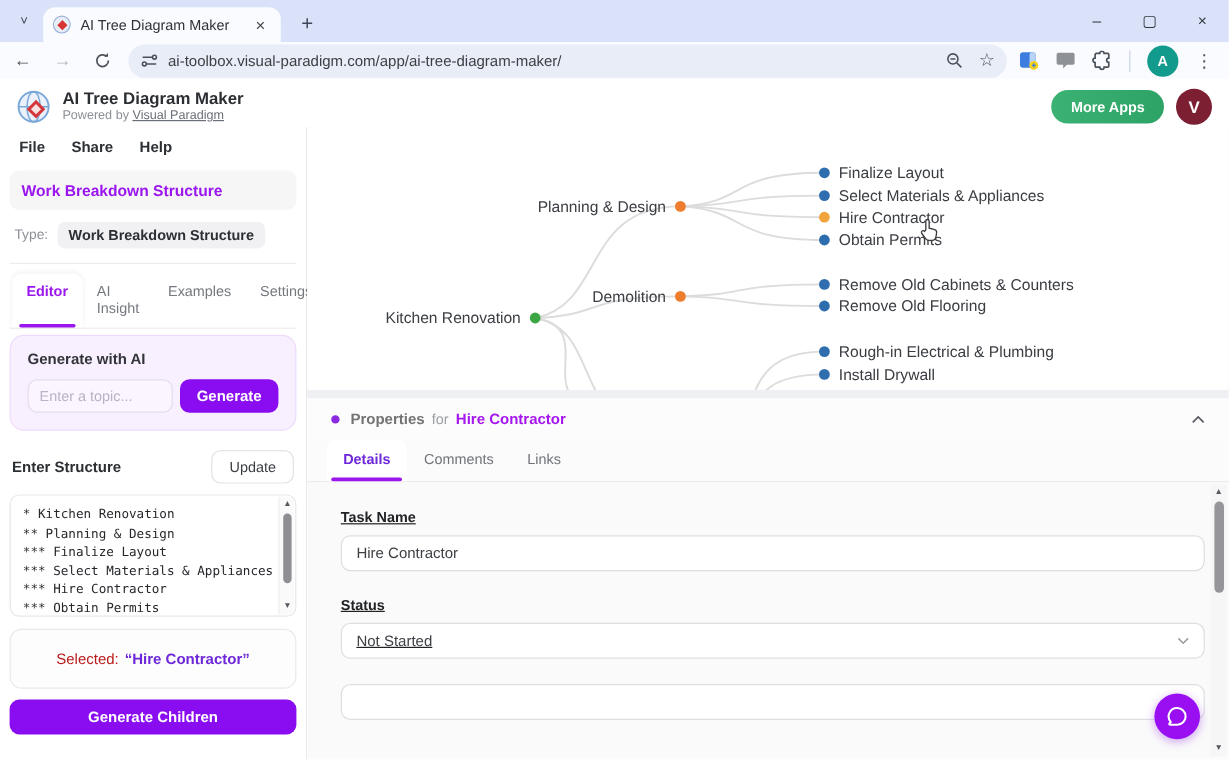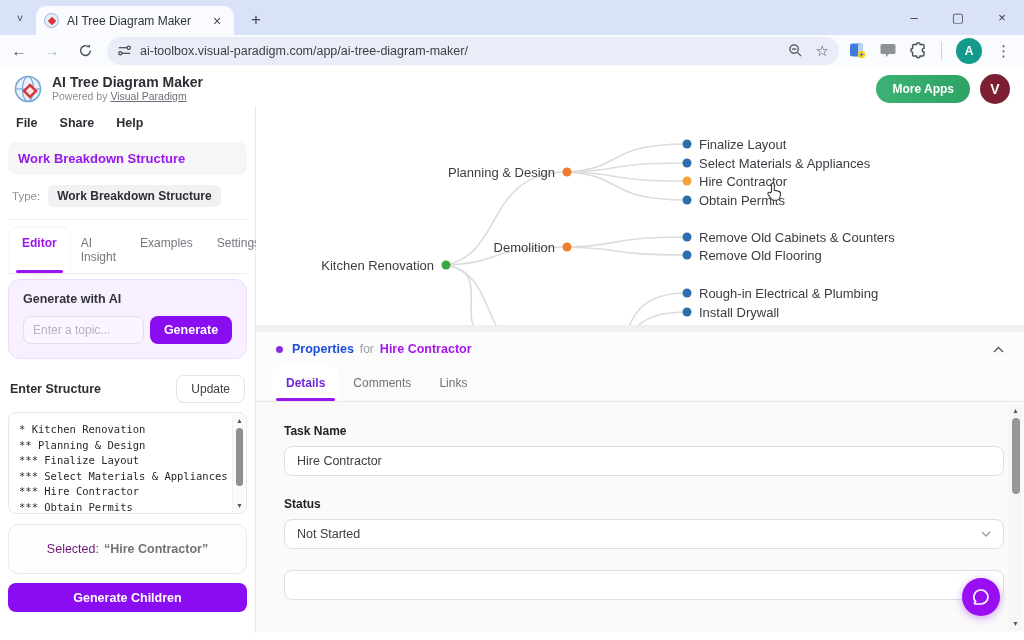--- a/index.html
+++ b/index.html
@@ -64,41 +64,41 @@
   .gen-btn { width:82px; height:28px; background:#8a0cf0; border:none; border-radius:8px; color:#fff; font-size:12.5px; font-weight:bold; }
   .ds-head { display:flex; align-items:center; justify-content:space-between; margin-top:16px; padding:0 2px; }
   .ds-title { font-size:12.5px; font-weight:bold; color:#2c2f33; }
   .update-btn { background:#fff; border:1px solid #e3e3e6; border-radius:8px; padding:6px 14px; font-size:12px; color:#3a3d42; }
   .ds-box { position:relative; margin-top:9px; height:102px; border:1px solid #e7e7ea; border-radius:8px; background:#fff; overflow:hidden; }
   .ds-text { position:absolute; left:0; top:0; right:14px; bottom:0; padding:9px 2px 0 10px; font-family:"DejaVu Sans Mono",monospace; font-size:10.5px; line-height:15.5px; color:#26282c; white-space:pre-wrap; }
   .ds-scroll { position:absolute; right:1px; top:1px; bottom:1px; width:13px; background:#fafafa; border-left:1px solid #f0f0f0; }
   .ds-thumb { position:absolute; left:3px; top:14px; width:7px; height:58px; background:#8f8f93; border-radius:4px; }
   .scroll-arrow { position:absolute; left:0; width:13px; text-align:center; font-size:7px; color:#55585e; }
   .sel-box { margin-top:10px; border:1px solid #e9e9ec; border-radius:10px; background:#fdfdfd; height:50px; display:flex; align-items:center; justify-content:center; gap:5px; font-size:12.5px; }
-  .sel-label { color:#701a75; }
-  .sel-value { color:#737373; font-weight:bold; }
+  .sel-label { color:#b91c1c; }
+  .sel-value { color:#6d28d9; font-weight:bold; }
   .gen-children { margin-top:9px; width:100%; height:29px; background:#8a0cf0; border:none; border-radius:8px; color:#fff; font-size:12.5px; font-weight:bold; }
 
   
   .canvas { position:absolute; left:0; top:0; width:768px; height:219px; background:#fff; }
   .cursor-overlay { position:absolute; left:510px; top:76px; pointer-events:none; }
 
   
   .props { position:absolute; left:0; top:226px; width:768px; height:301px; background:#fff; }
   .props-head { height:34px; display:flex; align-items:center; padding:0 20px; background:#fcfcfd; }
   .props-bullet { width:7px; height:7px; border-radius:50%; background:#8a2be2; margin-right:9px; }
-  .props-title { font-size:12.5px; font-weight:bold; color:#1d4ed8; }
+  .props-title { font-size:12.5px; font-weight:bold; color:#737373; }
   .props-for { font-size:12px; color:#9a9da3; margin:0 6px; }
   .props-target { font-size:12.5px; font-weight:bold; color:#a516ec; }
   .props-collapse { margin-left:auto; color:#55585e; display:flex; }
   .props-tabs { display:flex; padding:0 16px; border-bottom:1px solid #e8e8eb; background:#fbfbfc; }
   .prop-tab { font-size:12px; color:#6f7278; padding:10px 14px 11px 14px; position:relative; }
   .prop-tab.active { color:#6d28d9; font-weight:bold; background:#fff; border-radius:8px 8px 0 0; }
   .prop-tab.active::after { content:""; position:absolute; left:4px; right:4px; bottom:0; height:3px; background:#9a15ee; border-radius:2px; }
-  .props-form { position:relative; height:230px; background:#fafafa; padding:22px 20px 0 28px; overflow:hidden; }
+  .props-form { position:relative; height:230px; background:#fafafa; padding:22px 20px 0 28px; overflow:hidden;text-decoration:underline; }
   .field-group { margin-bottom:21px; }
   .field-label { font-size:12px; font-weight:bold; color:#202226; margin-bottom:8px; }
   .field-input { width:100%; height:30px; background:#fff; border:1px solid #dddfe3; border-radius:8px; font-size:12.5px; color:#3d4045; padding:0 12px; font-family:"Liberation Sans",sans-serif; }
   .field-select { width:100%; height:30px; background:#fff; border:1px solid #dddfe3; border-radius:8px; font-size:12.5px; color:#3d4045; padding:0 12px; display:flex; align-items:center; justify-content:space-between; }
   .props-scroll { position:absolute; right:2px; top:2px; bottom:2px; width:13px; background:#f6f6f7; }
   .props-thumb { position:absolute; left:3px; top:14px; width:8px; height:76px; background:#96969a; border-radius:4px; }
 
   .fab { position:absolute; right:24px; bottom:24px; width:38px; height:38px; border-radius:50%; background:#990ff2; display:flex; align-items:center; justify-content:center; box-shadow:0 2px 8px rgba(130,20,220,.4); }
 </style>
 </head>

